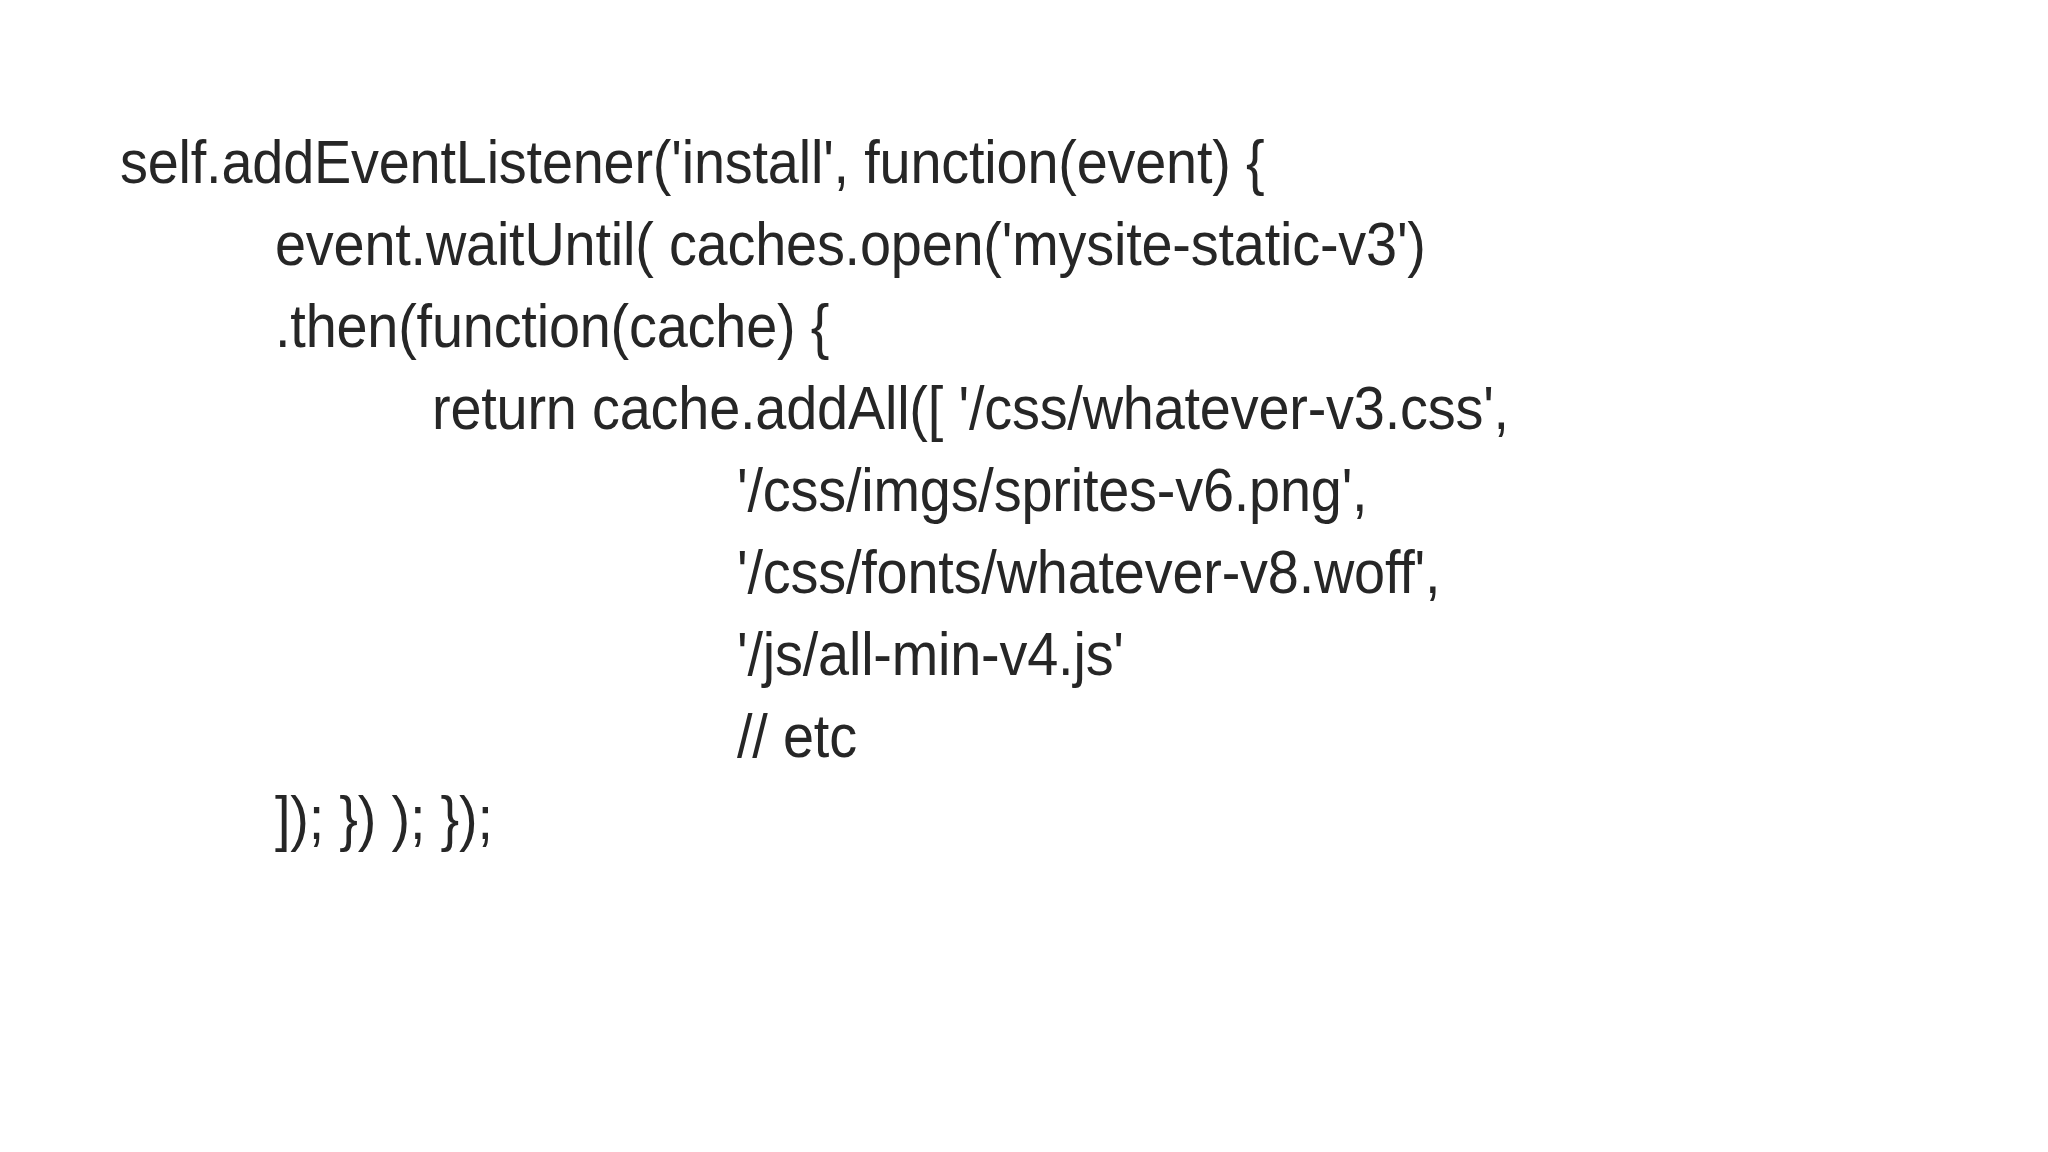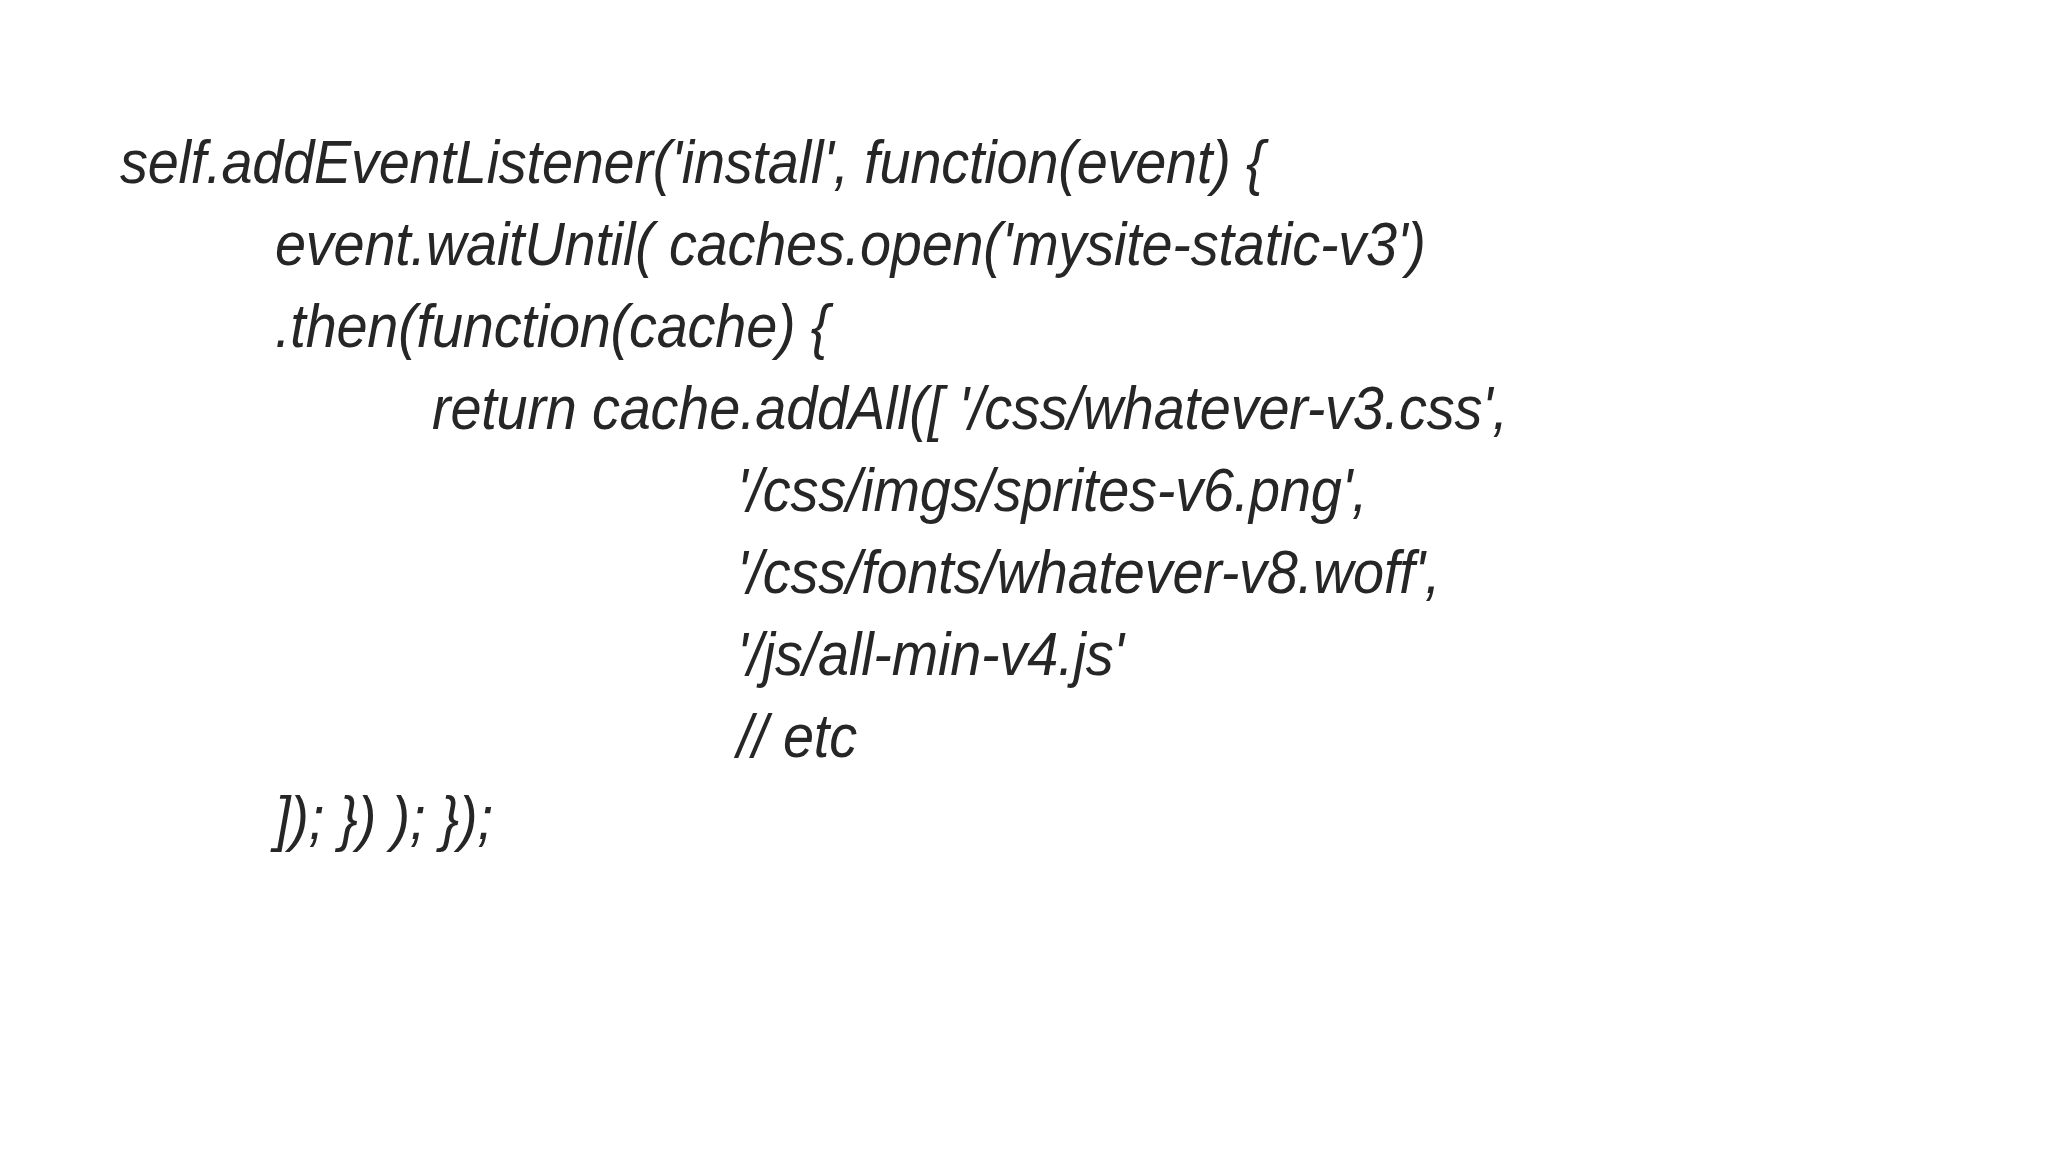--- a/index.html
+++ b/index.html
@@ -13,21 +13,20 @@
     height: 1152px;
     overflow: hidden;
     font-family: "Liberation Sans", "DejaVu Sans", sans-serif;
   }
 
   #slide {
     position: relative;
     width: 2048px;
     height: 1152px;
     background: #ffffff;
-    font-style: italic;
   }
 
   
   #code-block {
     position: absolute;
     left: 0;
     top: 0;
     width: 2048px;
     height: 1152px;
   }

